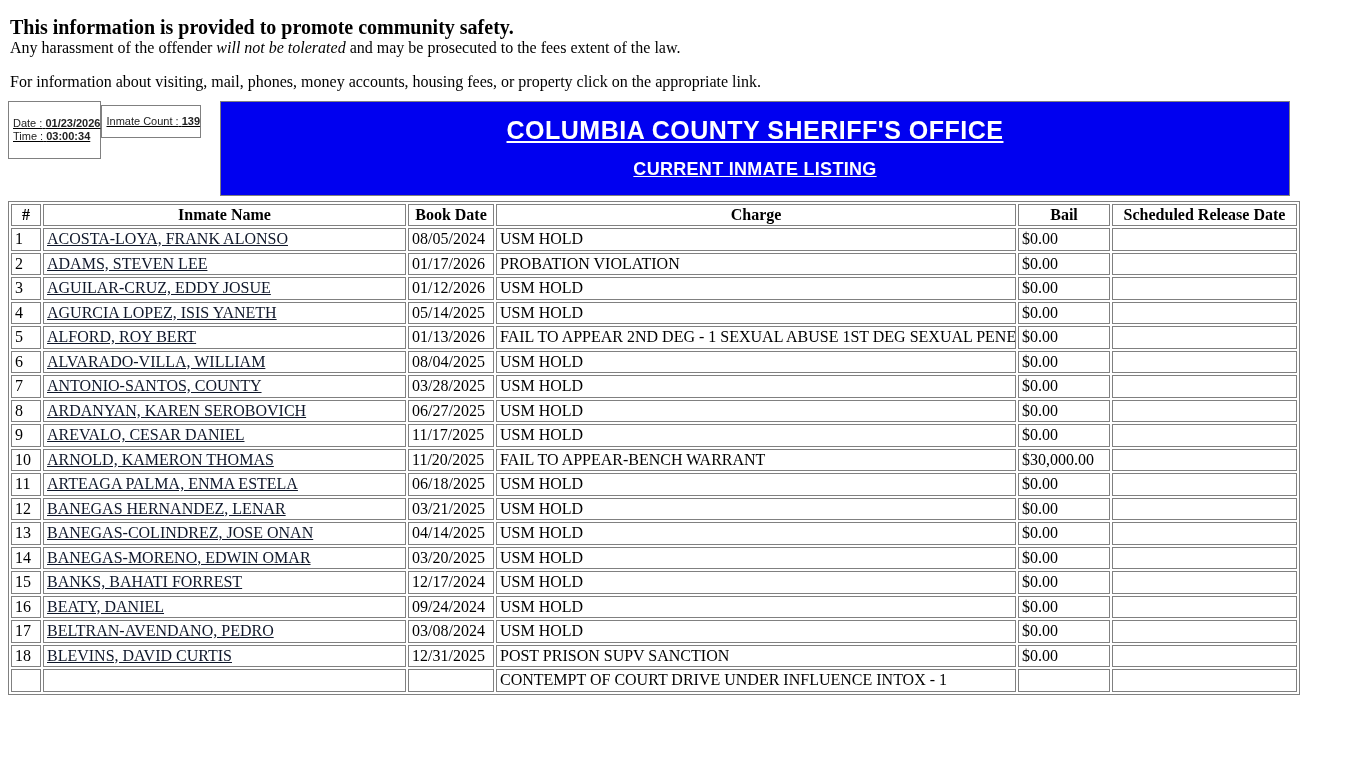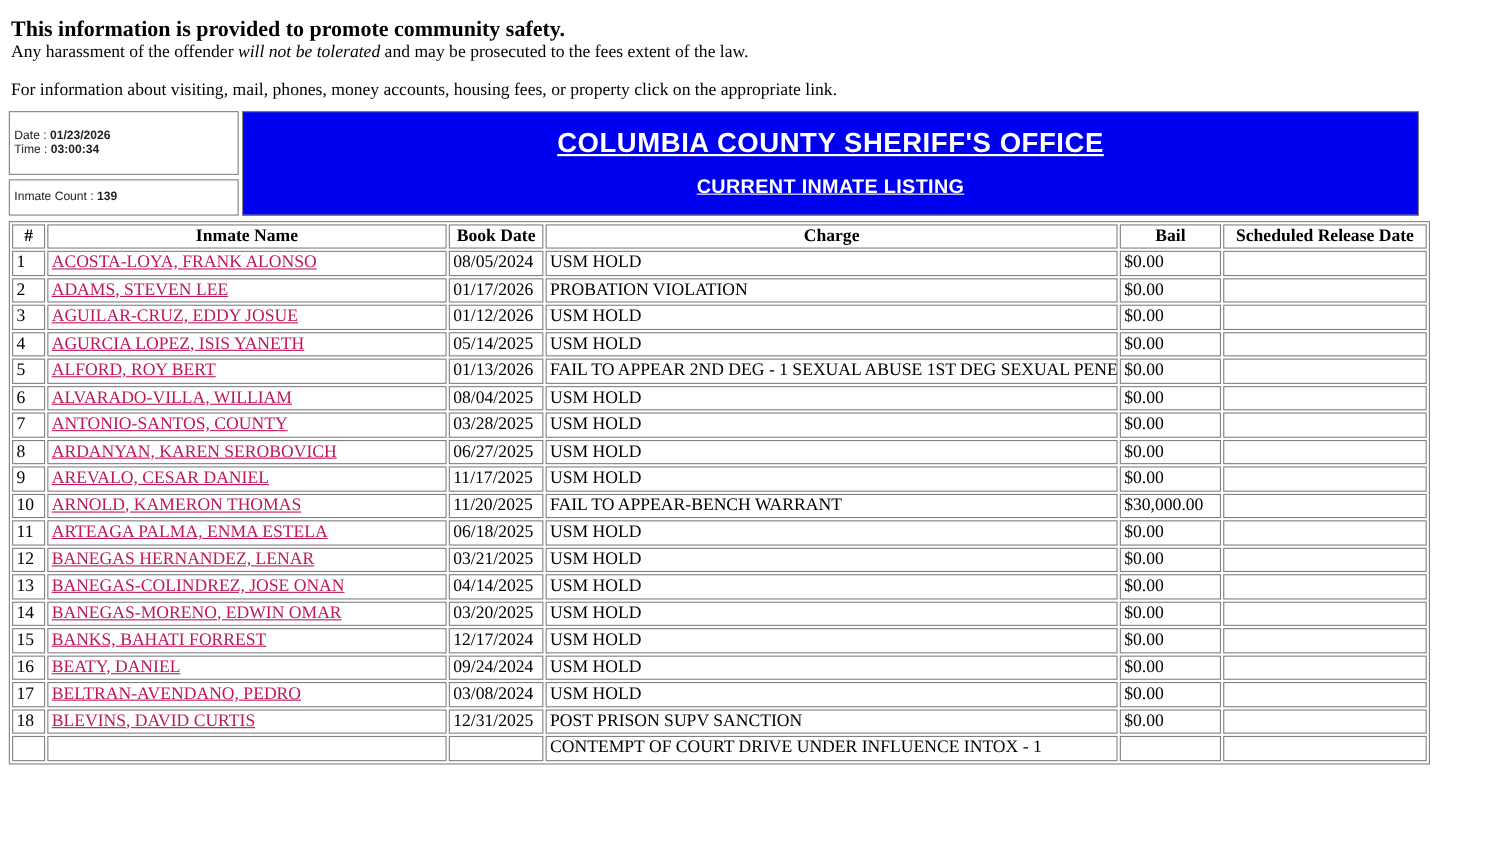--- a/index.html
+++ b/index.html
@@ -20,21 +20,21 @@
   
   .nav { margin: 26px 0 0 9px; line-height: 18px; }
   .nav a {
     color: #0000ee; text-decoration: underline;
     margin-right: 13px; cursor: pointer;
   }
 
   
   .header-band { display: flex; margin-top: 9px; width: 1282px; }
   .left-boxes {
-    width: 209px; flex: 0 0 209px; display: flex; flex-direction: column;
+    width: 209px; flex: 0 0 209px; display: flex; flex-direction: row; text-decoration: underline;
   }
   .box {
     border: 1px solid #808080; background: #ffffff;
     font-family: "Liberation Sans", "DejaVu Sans", sans-serif;
     font-size: 11px; color: #222222; padding-left: 4px;
   }
   .datetime-box {
     height: 58px; display: flex; flex-direction: column; justify-content: center;
     line-height: 13px;
   }
@@ -66,21 +66,21 @@
     border: 1px solid #808080;
     padding: 1px 3px;
     line-height: 18.5px;
     overflow: hidden; white-space: nowrap;
     height: 22px;
     text-align: left; vertical-align: middle;
   }
   table.inmate th { text-align: center; font-weight: bold; }
   td.c-charge { white-space: pre-line; }
   table.inmate a {
-    color: #be185d; text-decoration: underline; cursor: pointer;
+    color: #0f172a; text-decoration: underline; cursor: pointer;
   }
 </style>
 </head>
 <body>
 
 <div class="page">
 
   <p class="intro">
     <b>This information is provided to promote community safety.</b><br>
     <span>Any harassment of the offender </span><i>will not be tolerated</i><span> and may be prosecuted to the fees extent of the law.</span>

